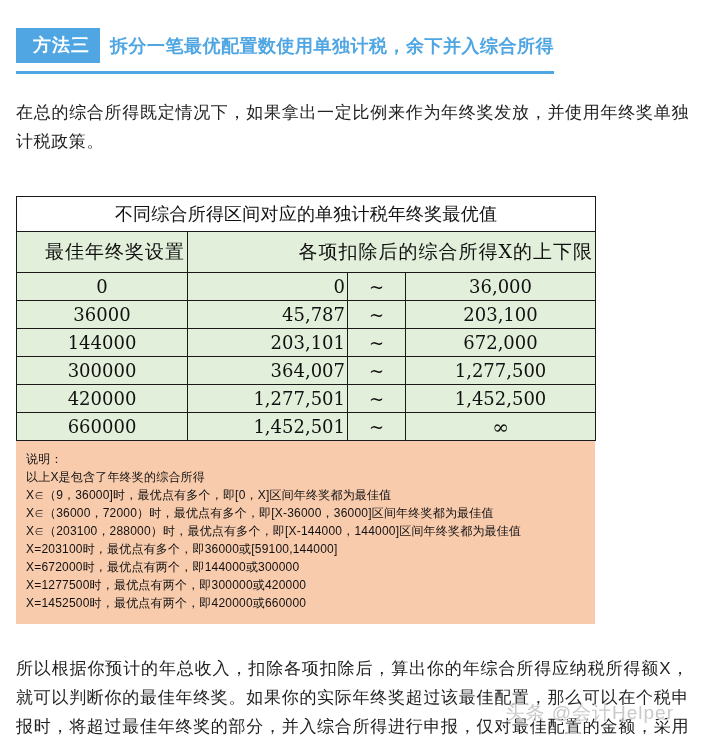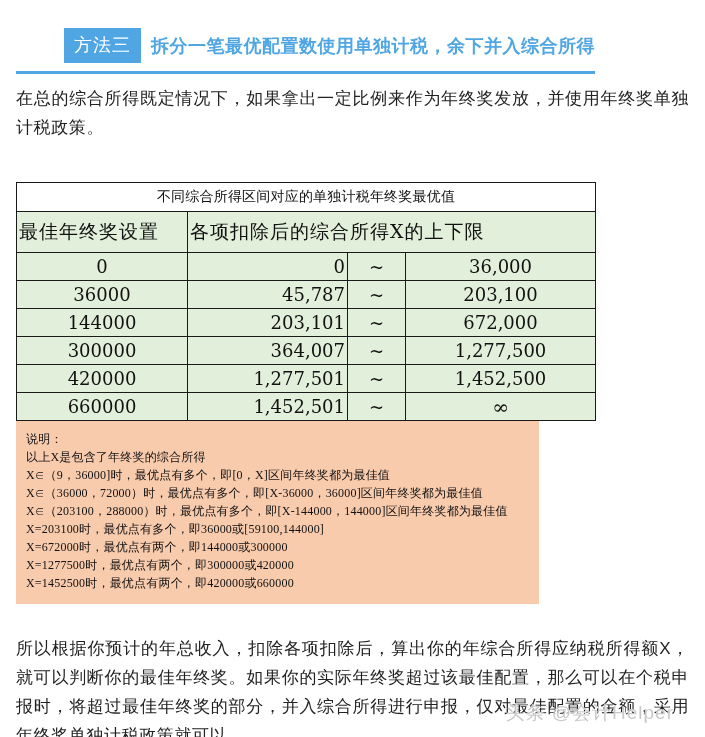--- a/index.html
+++ b/index.html
@@ -27,89 +27,88 @@
     border-bottom: 3px solid var(--accent_blue);
     padding-bottom: 8px;
     line-height: 30px;
     white-space: nowrap;
   }
   .badge {
     display: inline-block;
     background: var(--accent_blue);
     color: #ffffff;
     font-size: 18px;
-    font-weight: normal;
-    padding: 2px 10px 3px 10px;
+    font-weight: bold;
+    padding: 2px 10px 3px 17px;
     letter-spacing: 1px;
     vertical-align: middle;
-    margin-left: 48px;
   }
   .heading-title {
     color: var(--accent_blue);
     font-size: 18px;
     font-weight: bold;
     margin-left: 10px;
     letter-spacing: 0.5px;
     vertical-align: middle;
   }
 
   
   .para {
     font-size: 17px;
     color: var(--text_dark);
     line-height: 29px;
     letter-spacing: 0.6px;
-    margin: 10px 0 0 0;
+    margin: 24px 0 0 0;
     text-align: justify;
   }
   .para2 { margin-top: 30px; }
 
   
   .sheet { margin-top: 40px; width: 579px; }
   table.bonus {
     border-collapse: collapse;
     width: 579px;
     table-layout: fixed;
     font-family: "DejaVu Serif", serif;
     color: #111111;
   }
   table.bonus td { border: 1px solid var(--border_dark); overflow: hidden; }
   tr.title-row td {
     background: #ffffff;
     text-align: center;
     font-family: "Liberation Sans", sans-serif;
-    font-size: 14px;
+    font-size: 18px;
     padding: 5px 0;
     letter-spacing: 0.2px;
   }
   tr.header-row td {
     background: var(--table_green);
-    text-align: left;
+    text-align: right;
     font-size: 19px;
     padding: 7px 2px;
     letter-spacing: 1px;
   }
   tr.data-row td {
     background: var(--table_green);
     font-size: 18px;
     height: 28px;
     padding: 0 2px;
   }
   td.c-bonus { text-align: center; }
   td.c-lower { text-align: right; padding-right: 9px; }
   td.c-tilde { text-align: center; font-size: 17px; }
   td.c-upper { text-align: center; padding-right: 10px; }
   td.c-upper.center { text-align: center; padding-right: 2px; font-size: 20px; }
 
   
   .notes {
     background: var(--note_salmon);
-    width: 523px;
+    width: 579px;
     padding: 9px 10px 12px 10px;
-    font-family: Liberation Serif, serif;
+    font-family: Liberation Sans, sans-serif;
     font-size: 12px;
     line-height: 18px;
     color: #111111;
     letter-spacing: 0.2px;
   }
   .note-line { white-space: nowrap; }
 
   
   .watermark {
     position: absolute;

